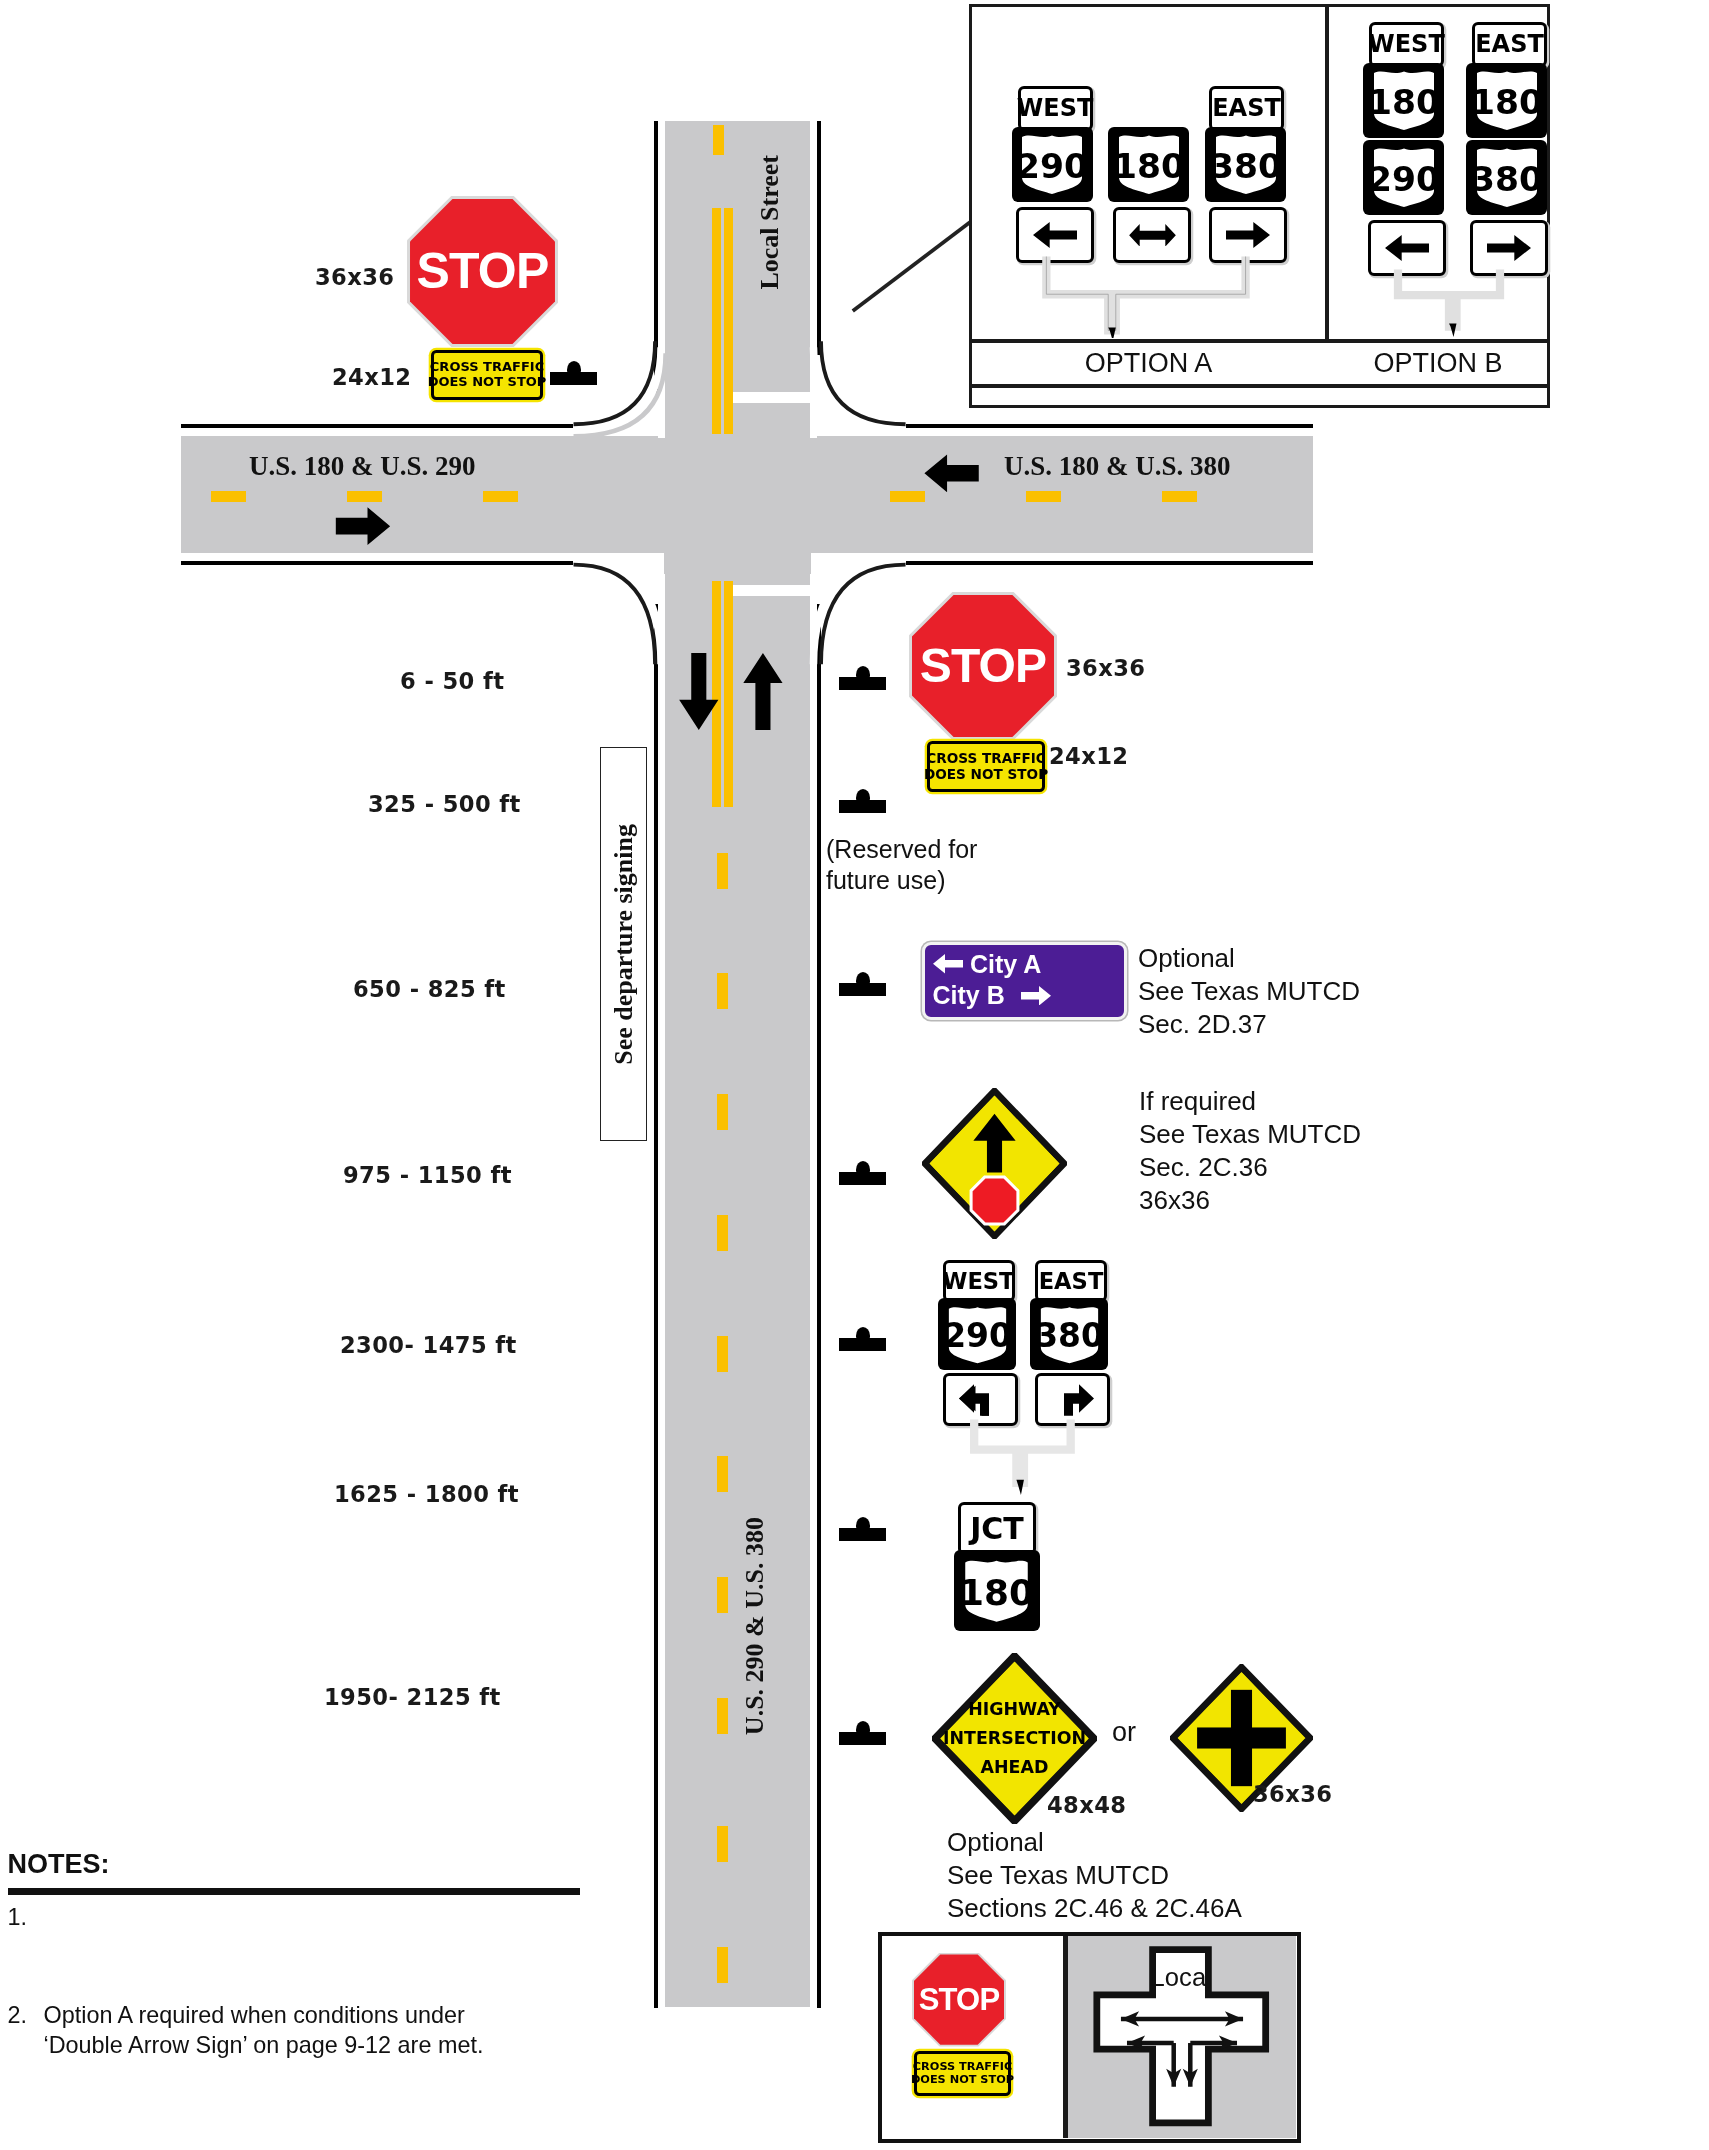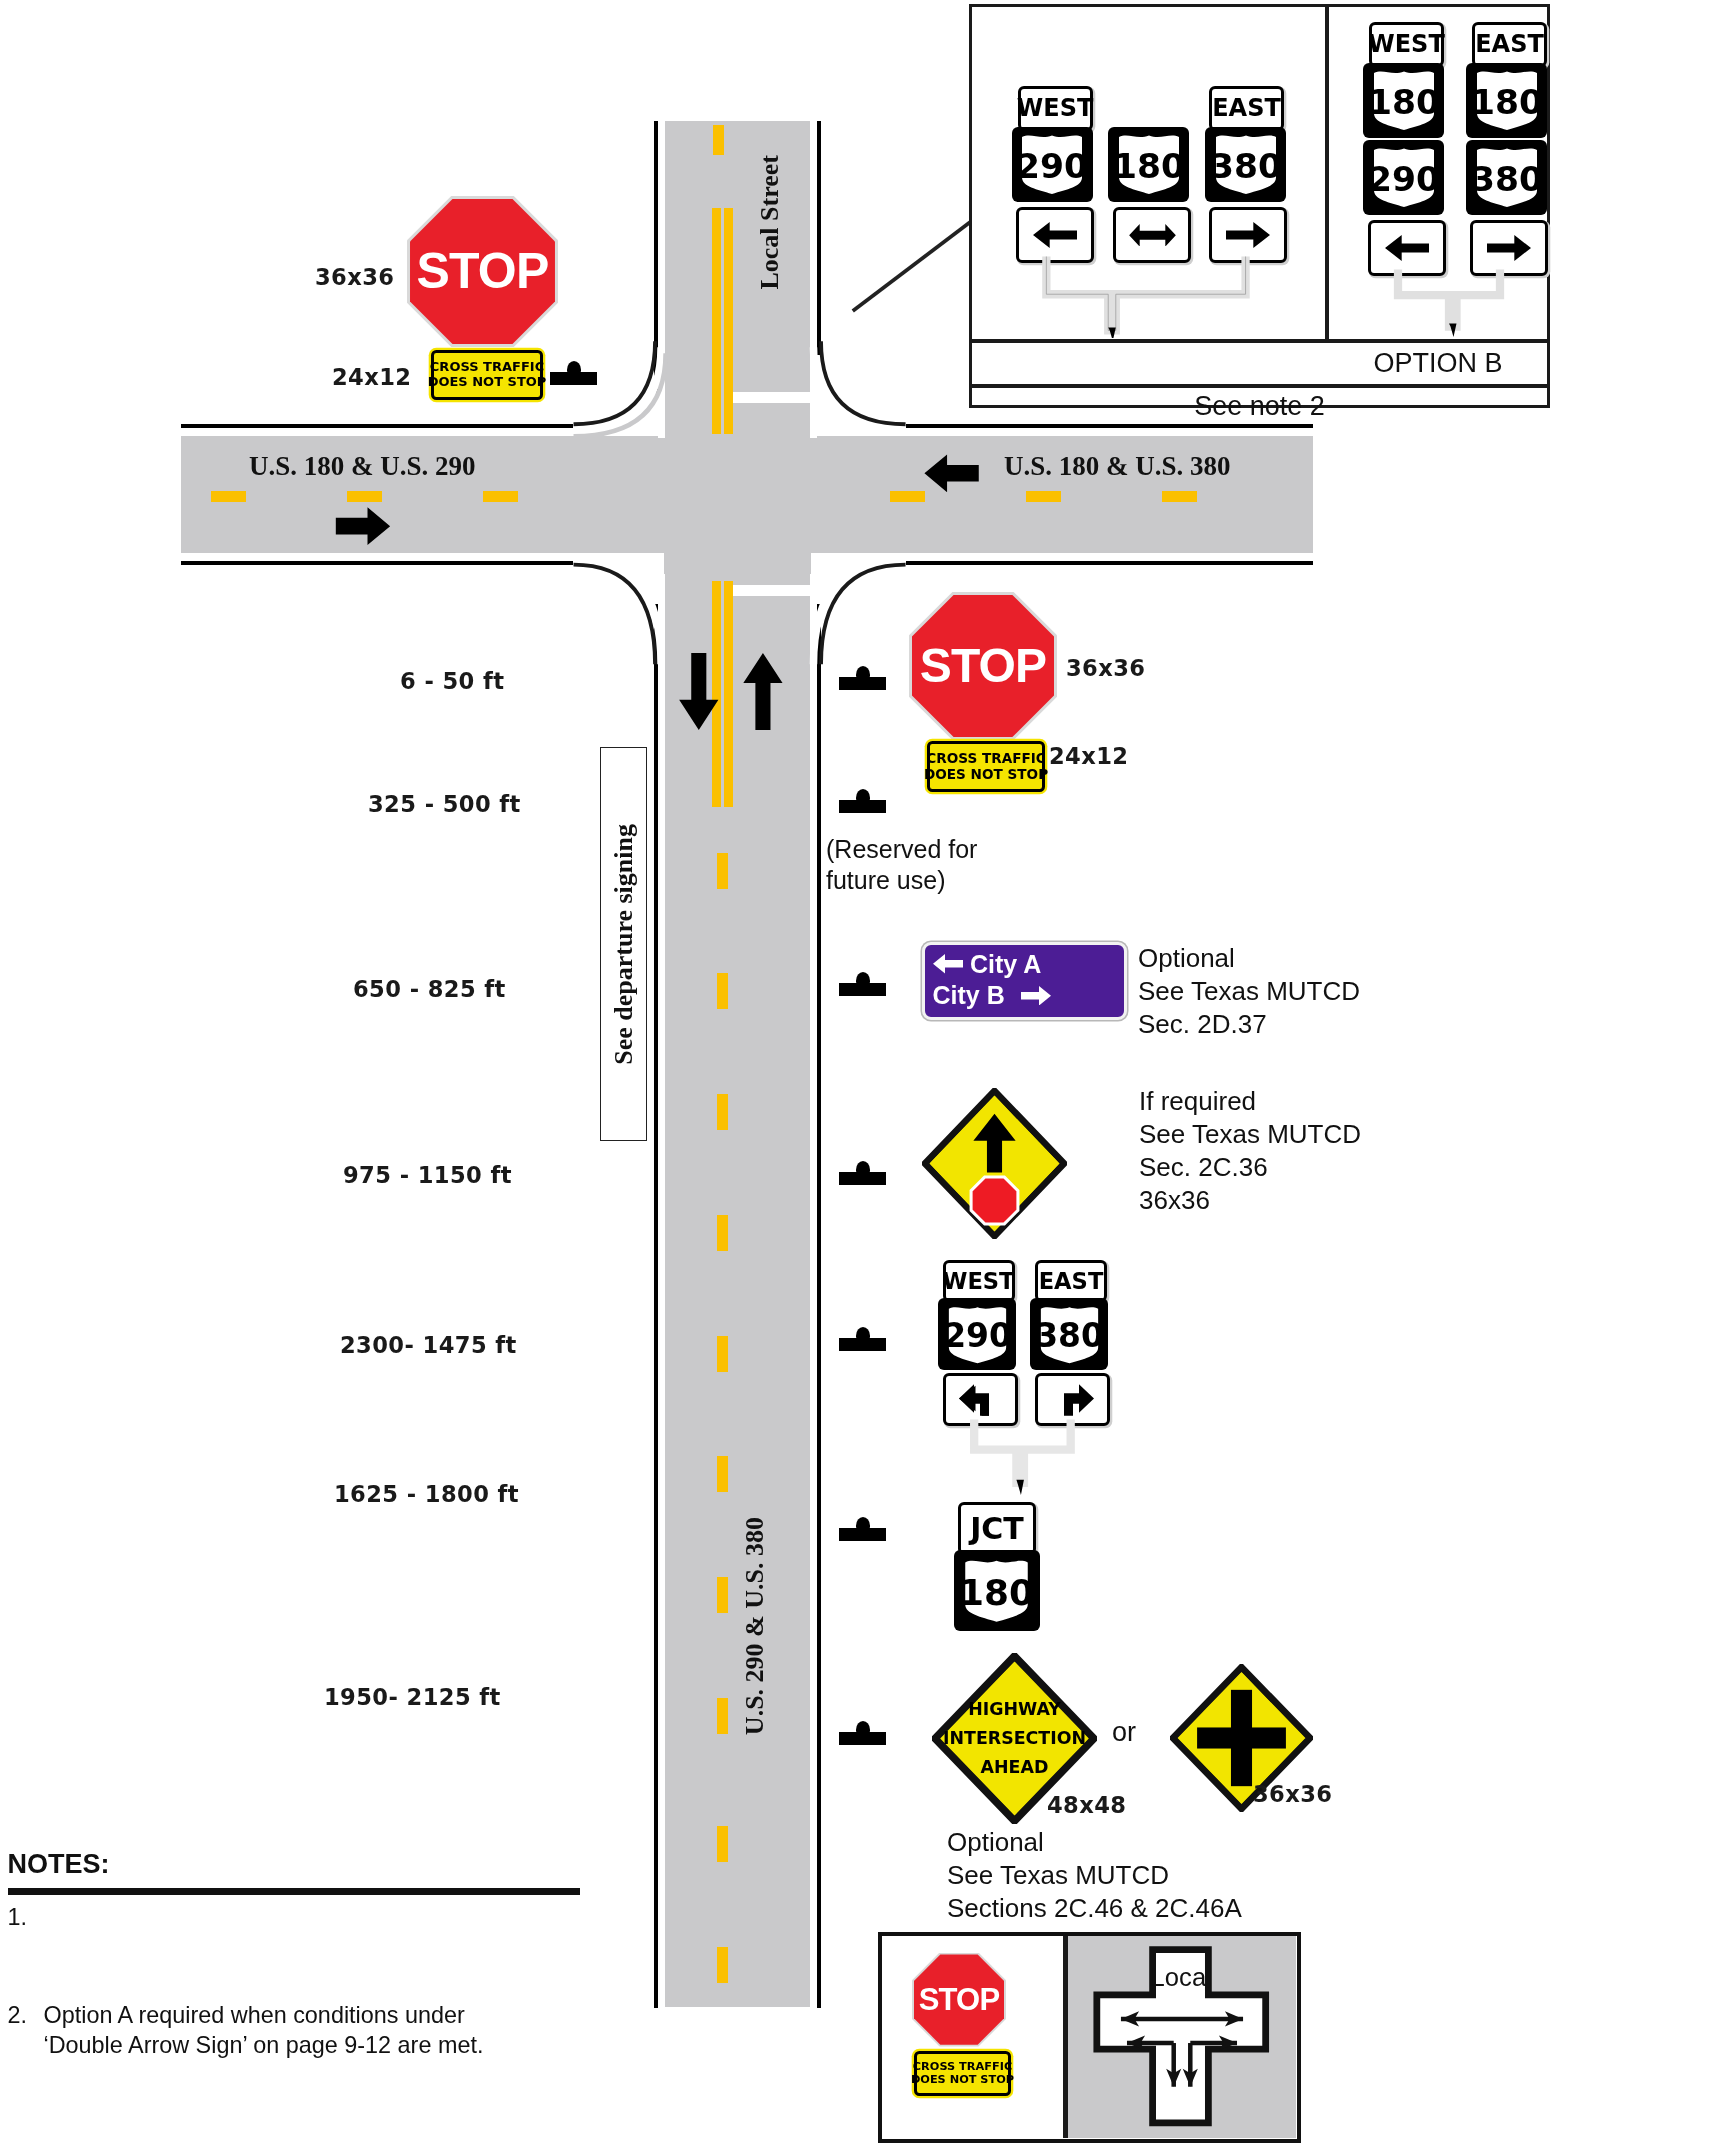--- a/index.html
+++ b/index.html
@@ -276,22 +276,22 @@
         <path d="M0,11 L36,11 L36,0 L58,17 L36,34 L36,23 L0,23 Z" fill="#000"></path>
       </svg>
     </div>
 
     <svg class="abs" width="226" height="75" style="left:0;top:246px;" viewBox="0 0 300 100">
       <path d="M50,2 L50,36 L118,36 L118,78 L128,78 L128,36 L186,36 L186,2" fill="none" stroke="#e0e0e0" stroke-width="11"></path>
       <path d="M118,74 L128,74 L124,92 L120,78 Z" fill="#000"></path>
     </svg>
   </div>
 
+  <div class="optlbl abs" style="left:0;top:336px;width:353px;height:42px;">OPTION A</div>
   <div class="optlbl abs" style="left:357px;top:336px;width:218px;height:42px;">OPTION B</div>
-  <div class="optlbl abs" style="left:0;top:381px;width:575px;height:38px;">See note 2</div>
 </div>
 
 <div class="abs dimlabel" style="left:400px;top:668px;">6 - 50 ft</div>
 <div class="abs dimlabel" style="left:368px;top:791px;">325 - 500 ft</div>
 <div class="abs dimlabel" style="left:353px;top:976px;">650 - 825 ft</div>
 <div class="abs dimlabel" style="left:343px;top:1162px;">975 - 1150 ft</div>
 <div class="abs dimlabel" style="left:340px;top:1332px;">2300- 1475 ft</div>
 <div class="abs dimlabel" style="left:334px;top:1481px;">1625 - 1800 ft</div>
 <div class="abs dimlabel" style="left:324px;top:1684px;">1950-  2125 ft</div>
 

